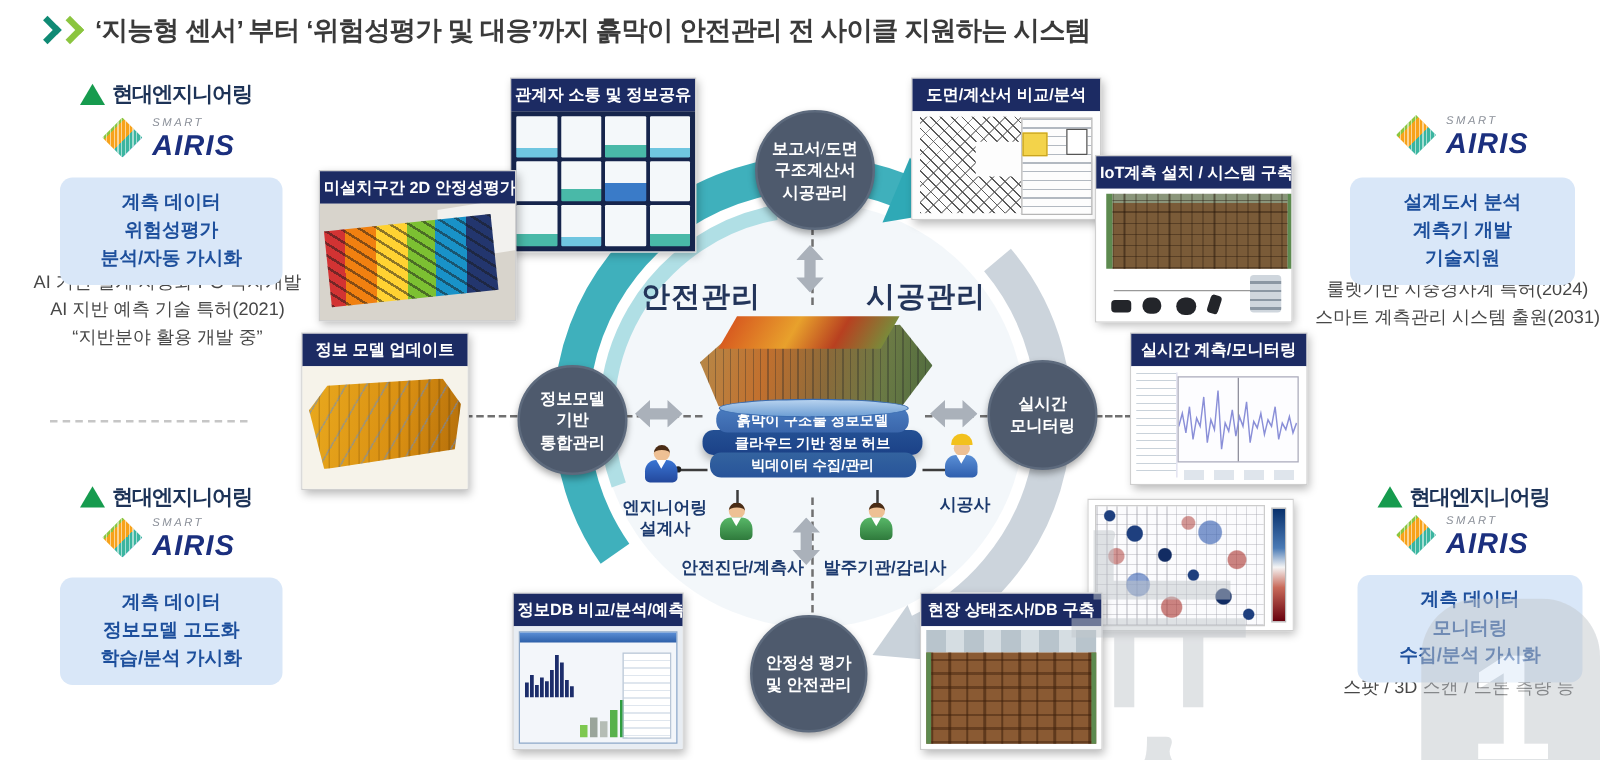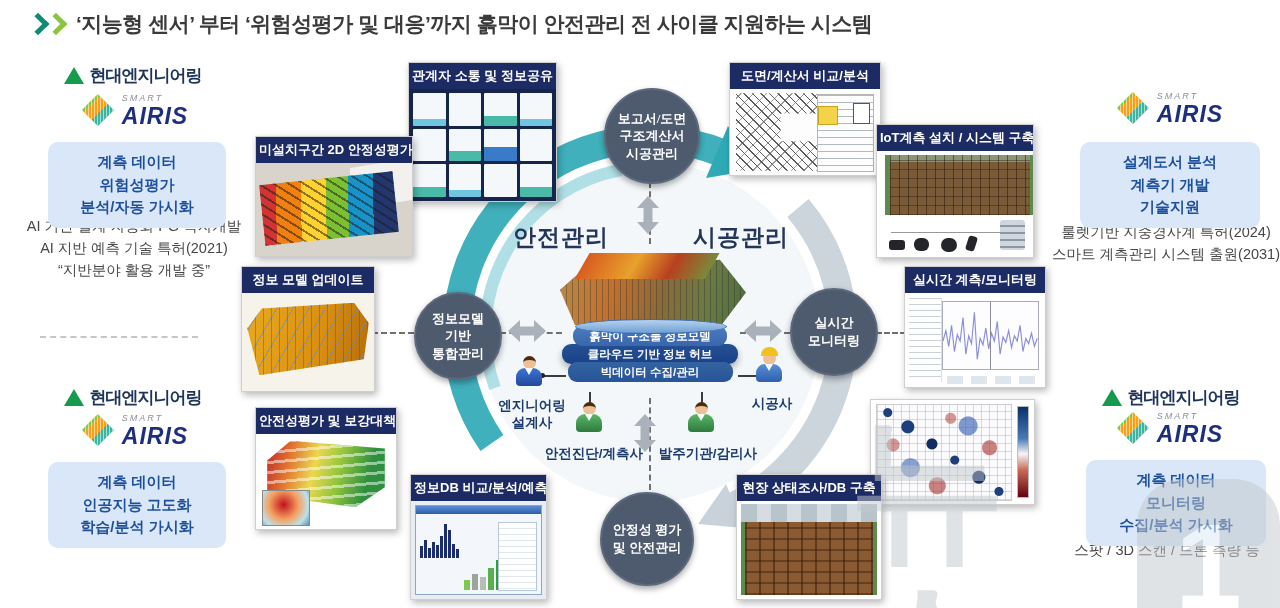--- a/index.html
+++ b/index.html
@@ -307,21 +307,21 @@
   </div>
   <div class="airis" style="left:55px;top:414px;width:160px;">
     <span class="gem"></span>
     <span class="airis-txt">
       <span class="airis-smart">SMART</span>
       <span class="airis-name">AIRIS</span>
     </span>
   </div>
   <div class="bluebox" style="left:48px;top:462px;width:170px;">
     <div>계측 데이터</div>
-    <div>인공지능 고도화</div>
+    <div>정보모델 고도화</div>
     <div>학습/분석 가시화</div>
   </div>
 
   <div class="airis" style="left:1090px;top:92px;width:160px;">
     <span class="gem"></span>
     <span class="airis-txt">
       <span class="airis-smart">SMART</span>
       <span class="airis-name">AIRIS</span>
     </span>
   </div>
@@ -381,27 +381,20 @@
     </div>
   </div>
 
   <div class="card" style="left:241px;top:266px;width:132px;">
     <div class="card-hd">정보 모델 업데이트</div>
     <div class="card-im im3">
       <div class="om"></div>
     </div>
   </div>
 
-  <div class="card" style="left:255px;top:407px;width:140px;">
-    <div class="card-hd">안전성평가 및 보강대책</div>
-    <div class="card-im im4">
-      <div class="hm"></div>
-      <div class="inset4"></div>
-    </div>
-  </div>
 
   <div class="card" style="left:410px;top:474px;width:135px;">
     <div class="card-hd">정보DB 비교/분석/예측</div>
     <div class="card-im im5">
       <div class="win">
         <div class="wtb"></div>
         <svg class="hist5" width="44" height="40" viewBox="0 0 44 40">
           <g fill="#1c2d6b">
             <rect x="0" y="28" width="3" height="12"></rect>
               <rect x="4" y="22" width="3" height="18"></rect>

